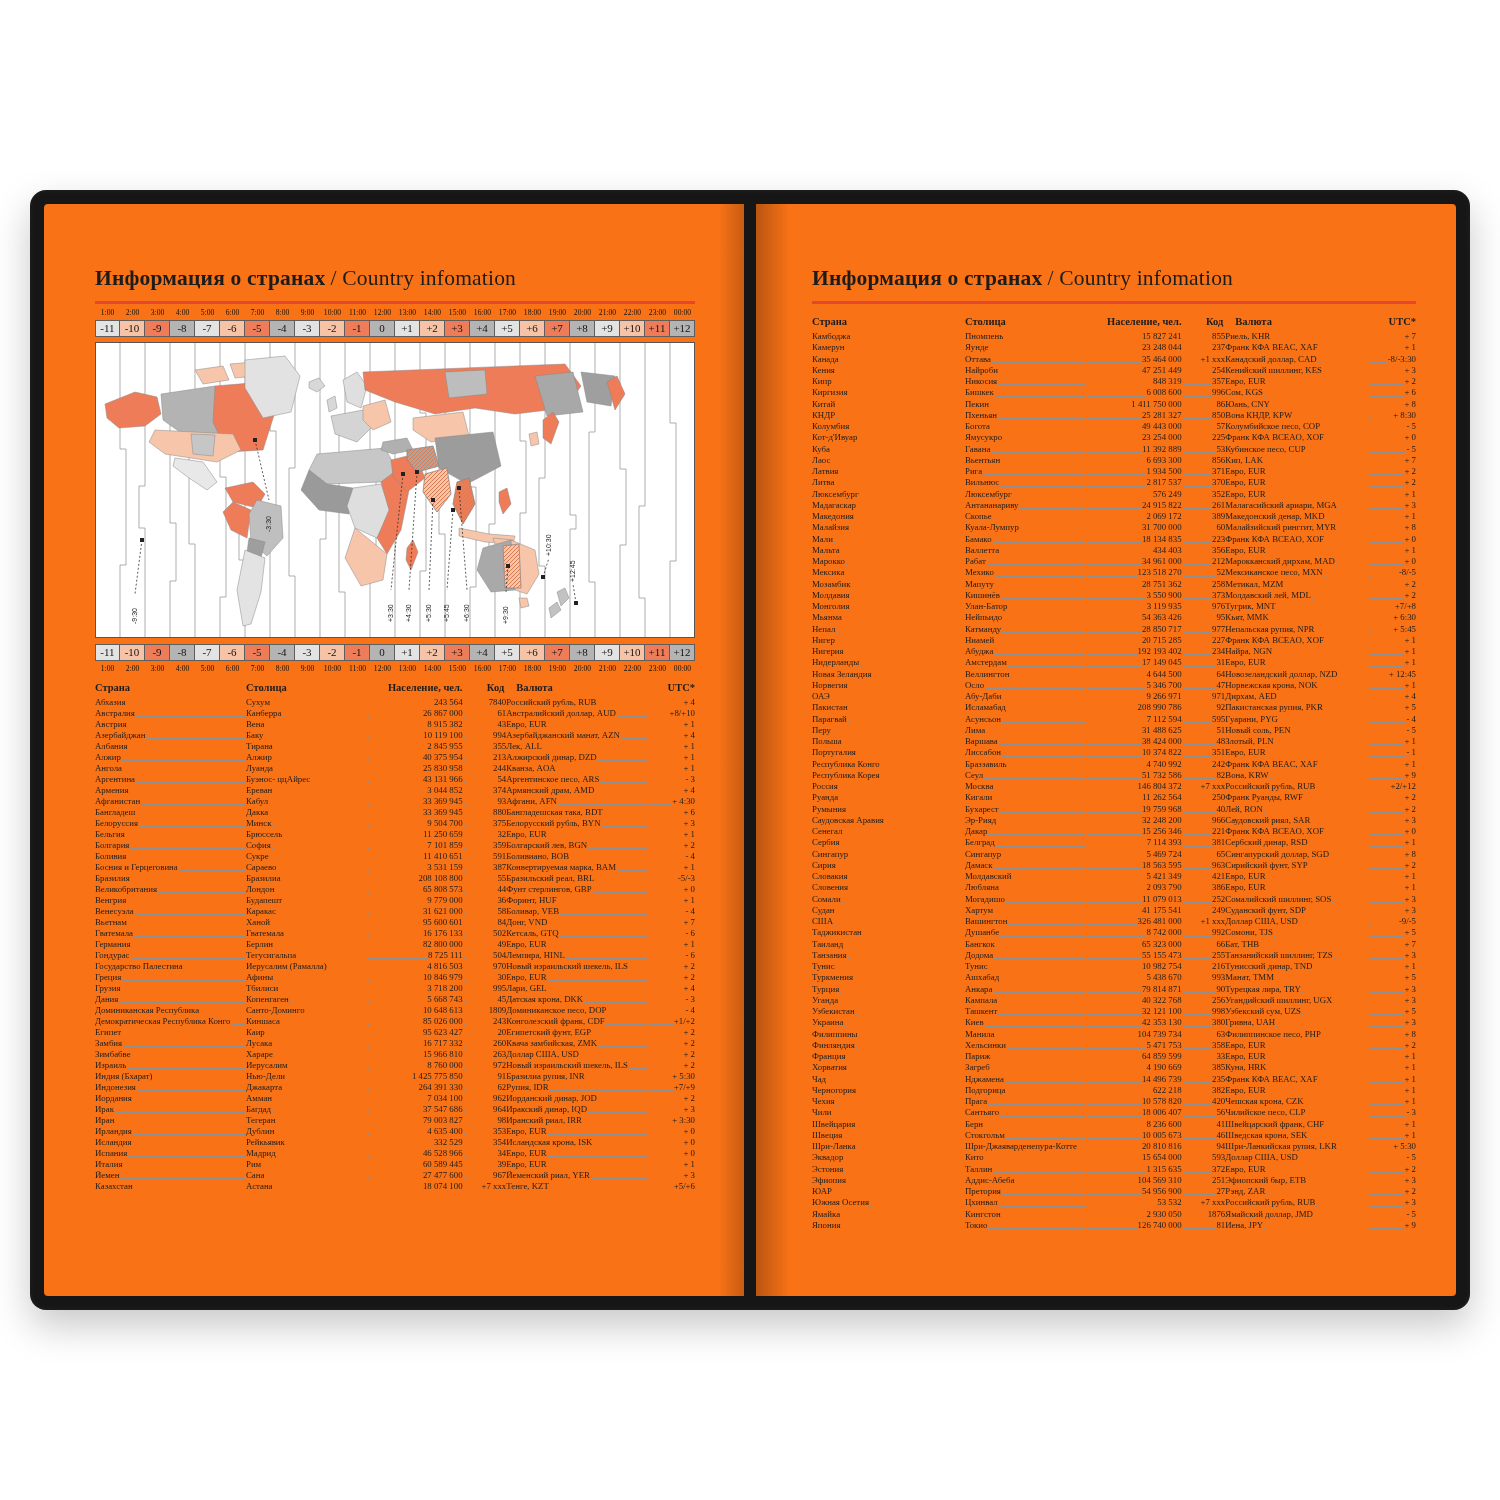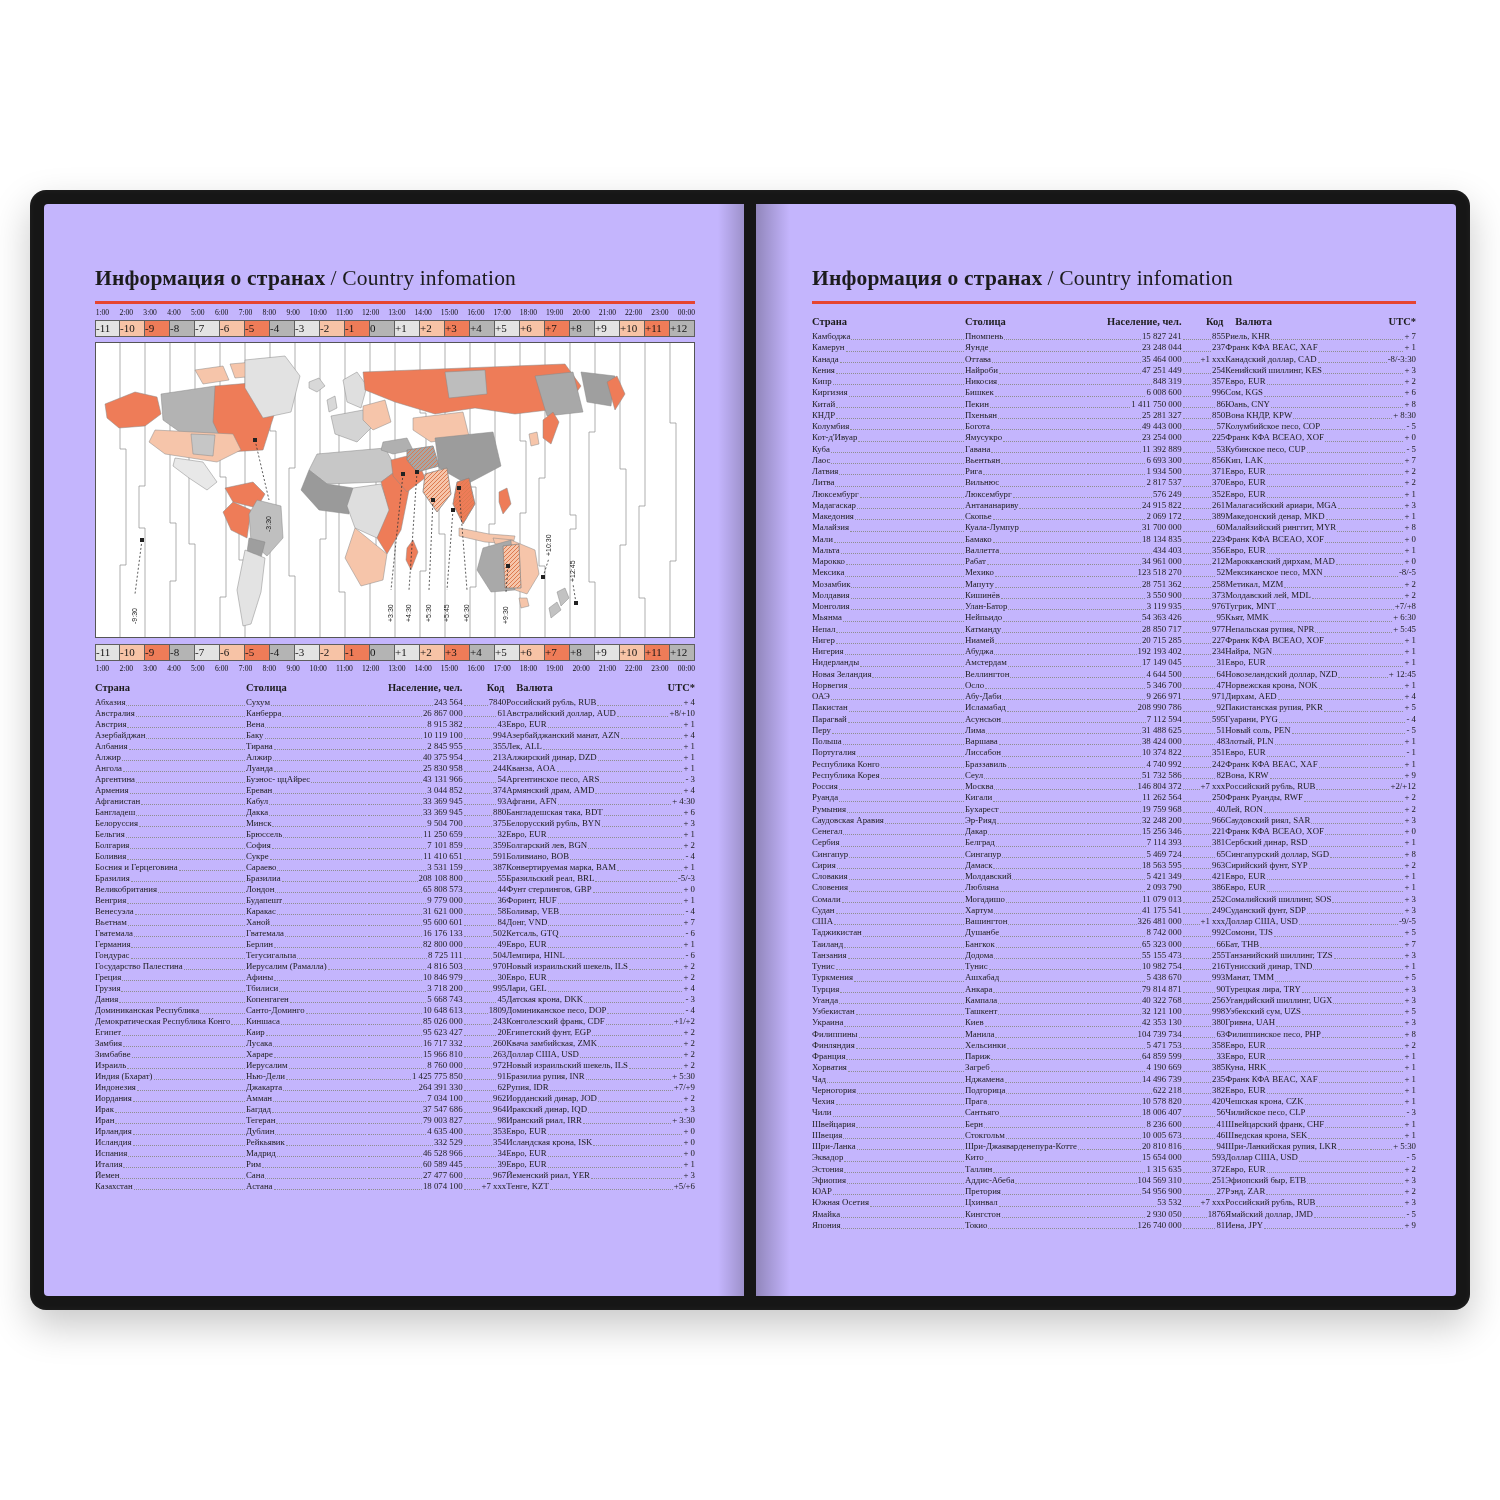--- a/index.html
+++ b/index.html
@@ -6,21 +6,21 @@
   body{
     width:1500px;height:1500px;position:relative;background:#ffffff;
     font-family:"Liberation Serif", serif;color:#1c1c1c;overflow:hidden;
   }
   .book{
     position:absolute;left:30px;top:190px;width:1440px;height:1120px;
     background:#161616;border-radius:16px;
     box-shadow:0 16px 38px rgba(0,0,0,0.22), inset 0 0 6px rgba(255,255,255,0.06);
   }
   .page{
-    position:absolute;top:14px;height:1092px;background:#c4b5fd;
+    position:absolute;top:14px;height:1092px;background:#f97316;
   }
   .page-left{left:14px;width:700px;border-radius:4px 0 0 4px;}
   .page-right{left:726px;width:700px;border-radius:0 4px 4px 0;}
   .page-left::after{
     content:"";position:absolute;right:0;top:0;bottom:0;width:26px;
     background:linear-gradient(to right, rgba(0,0,0,0), rgba(0,0,0,0.20));
   }
   .page-right::before{
     content:"";position:absolute;left:0;top:0;bottom:0;width:34px;
     background:linear-gradient(to right, rgba(0,0,0,0.26), rgba(0,0,0,0));
@@ -28,26 +28,26 @@
   .hdr{position:absolute;top:62px;white-space:nowrap;font-size:21.5px;letter-spacing:0.2px;}
   .page-left .hdr{left:51px;width:600px;}
   .page-right .hdr{left:56px;width:604px;}
   .hdr-ru{font-weight:bold;}
   .hdr-en{font-weight:normal;margin-left:5px;}
   .redline{position:absolute;top:97px;height:2.5px;background:#e64530;}
   .page-left .redline{left:51px;width:600px;}
   .page-right .redline{left:56px;width:604px;}
 
   .tz{position:absolute;left:51px;width:600px;display:grid;grid-template-columns:repeat(24,1fr);}
-  .times{height:10px;gap:9px;}
+  .times{height:10px;}
   .times span{font-size:7.6px;line-height:10px;text-align:center;white-space:nowrap;color:#111;}
   .offsets{height:17px;}
   .offsets span{
     border:1px solid #5e5e5e;border-left-width:0;box-sizing:border-box;
-    font-size:11px;line-height:15px;height:17px;color:#141414;
+    font-size:11px;line-height:15px;text-align:center;height:17px;color:#141414;
   }
   .offsets span:first-child{border-left-width:1px;}
   #times-top{top:104px;} #offsets-top{top:116px;}
   #offsets-bottom{top:440px;} #times-bottom{top:460px;}
   .map{position:absolute;left:51px;top:138px;width:600px;height:298px;}
 
   .ctable{position:absolute;}
   #table-left{left:51px;top:476px;width:600px;}
   #table-right{left:56px;top:110px;width:604px;}
   .thead{display:flex;height:17px;font-weight:bold;font-size:10.5px;line-height:15px;white-space:nowrap;text-align:center;}

